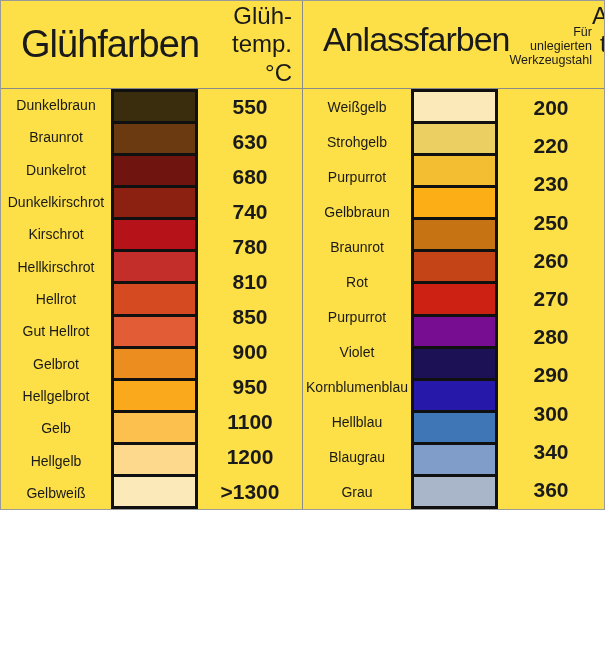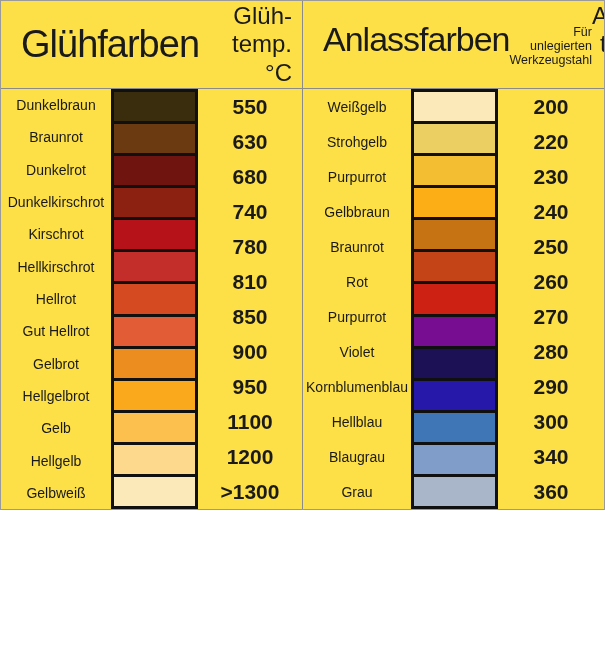--- a/index.html
+++ b/index.html
@@ -143,21 +143,20 @@
         <div class="swatch" style="background: rgb(29, 17, 85);"></div>
         <div class="swatch" style="background: rgb(38, 25, 170);"></div>
         <div class="swatch" style="background: rgb(63, 118, 181);"></div>
         <div class="swatch" style="background: rgb(127, 157, 200);"></div>
         <div class="swatch" style="background: rgb(169, 182, 201);"></div>
       </div>
       <div class="temps-col">
         <div class="cell temp">200</div>
         <div class="cell temp">220</div>
         <div class="cell temp">230</div>
-        <div class="cell temp">240</div>
         <div class="cell temp">250</div>
         <div class="cell temp">260</div>
         <div class="cell temp">270</div>
         <div class="cell temp">280</div>
         <div class="cell temp">290</div>
         <div class="cell temp">300</div>
         <div class="cell temp">340</div>
         <div class="cell temp">360</div>
       </div>
     </div>

